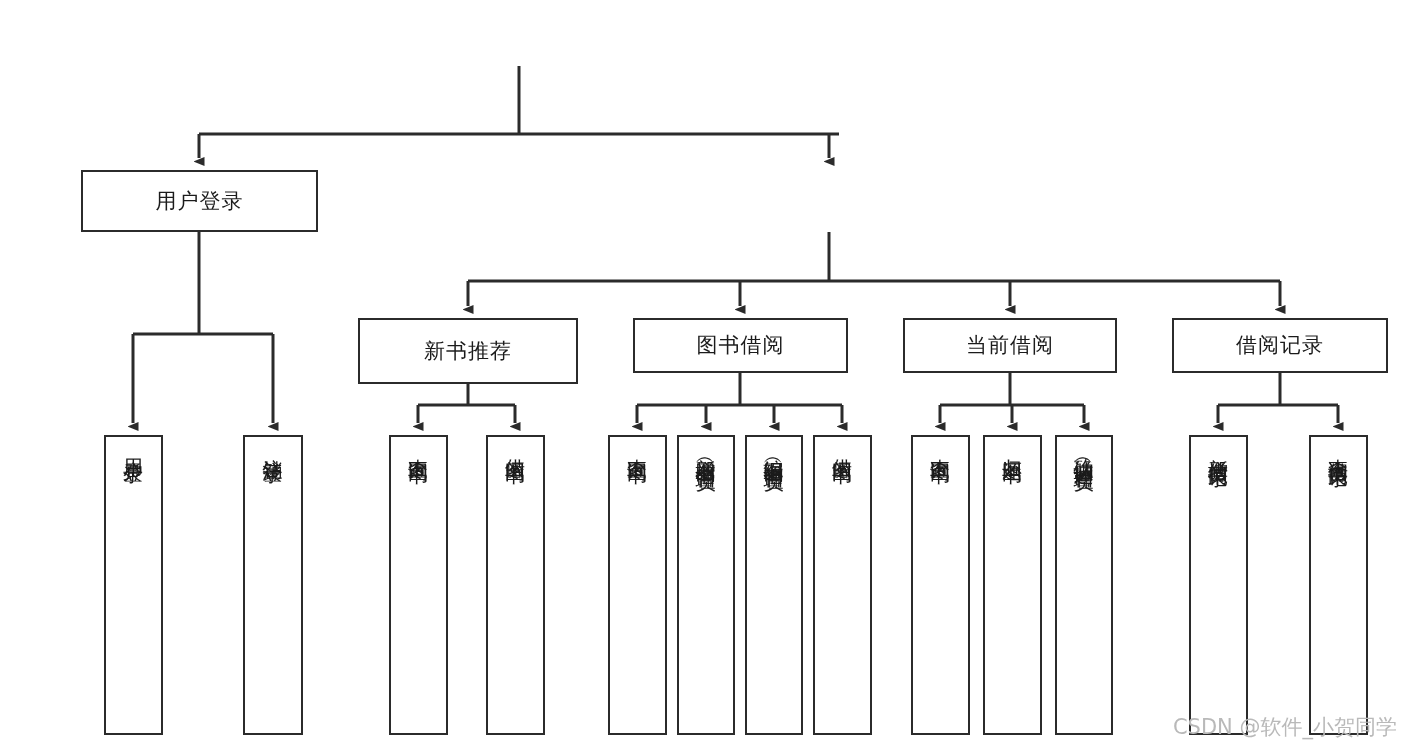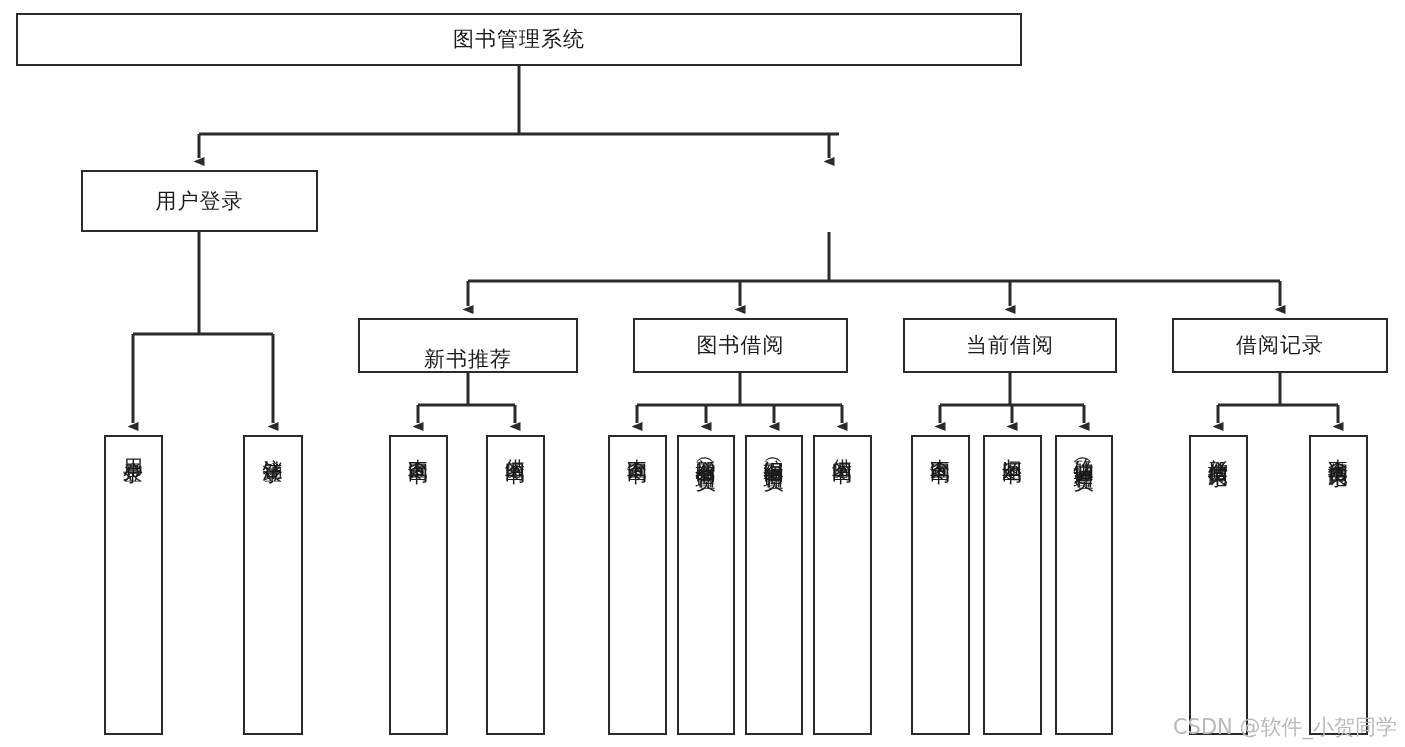--- a/index.html
+++ b/index.html
@@ -126,29 +126,26 @@
     </g>
 
     <g stroke="#2b2b2b" stroke-width="3" fill="none">
       <path d="M1280,373 L1280,405"></path>
       <path d="M1218,405 L1338,405"></path>
       <path d="M1218,405 L1218,423" marker-end="url(#arrowhead)"></path>
       <path d="M1338,405 L1338,423" marker-end="url(#arrowhead)"></path>
     </g>
   </svg>
 
-  <div class="node" id="n-root" style="left: 16px; top: 13px; width: 1006px; height: 53px;">
-    <span class="node-label">图书管理系统</span>
-  </div>
 
   <div class="node" id="n-l1-0" style="left: 81px; top: 170px; width: 237px; height: 62px;">
     <span class="node-label">用户登录</span>
   </div>
 
-  <div class="node" id="n-l2-0" style="left: 358px; top: 318px; width: 220px; height: 55px; align-items: flex-end;">
+  <div class="node" id="n-l2-0" style="left: 358px; top: 318px; width: 220px; height: 66px;">
     <span class="node-label">新书推荐</span>
   </div>
   <div class="node" id="n-l2-1" style="left: 633px; top: 318px; width: 215px; height: 55px; font-family: Liberation Serif, serif;">
     <span class="node-label">图书借阅</span>
   </div>
   <div class="node" id="n-l2-2" style="left: 903px; top: 318px; width: 214px; height: 55px;">
     <span class="node-label">当前借阅</span>
   </div>
   <div class="node" id="n-l2-3" style="left: 1172px; top: 318px; width: 216px; height: 55px;">
     <span class="node-label">借阅记录</span>

